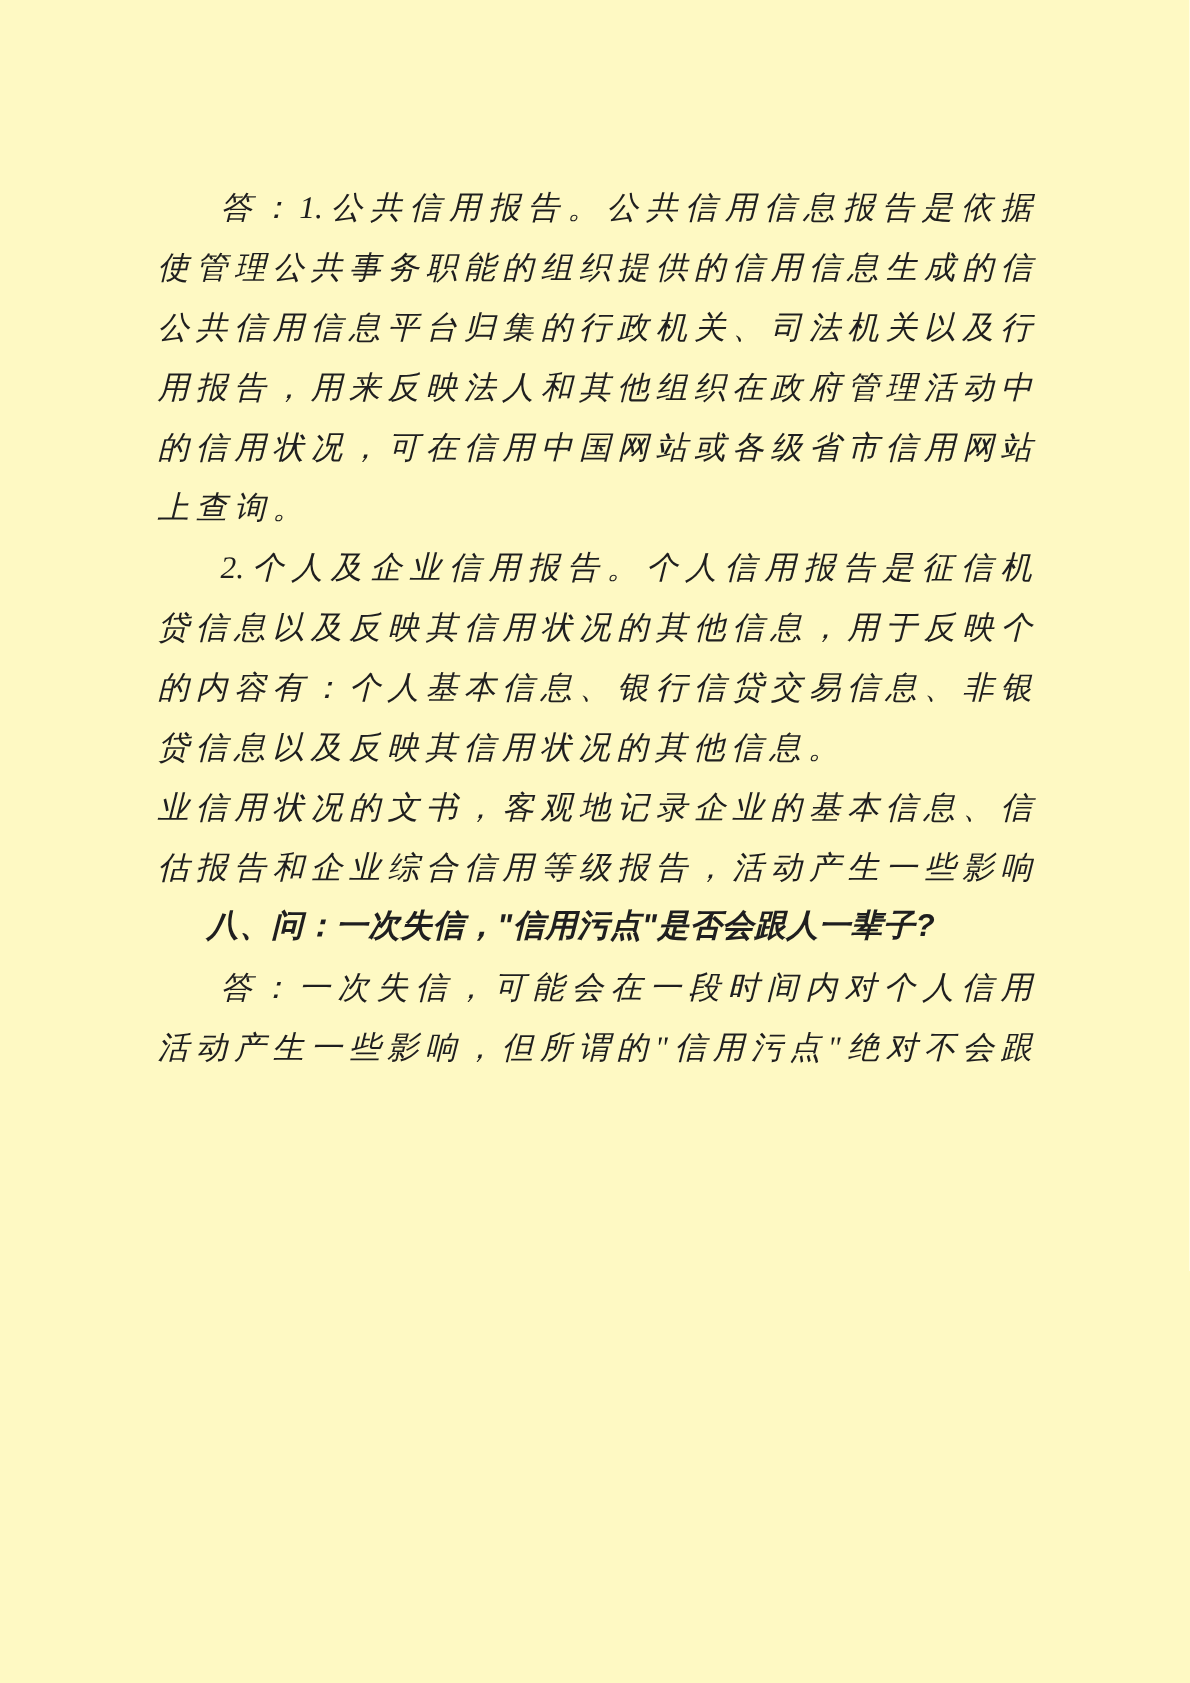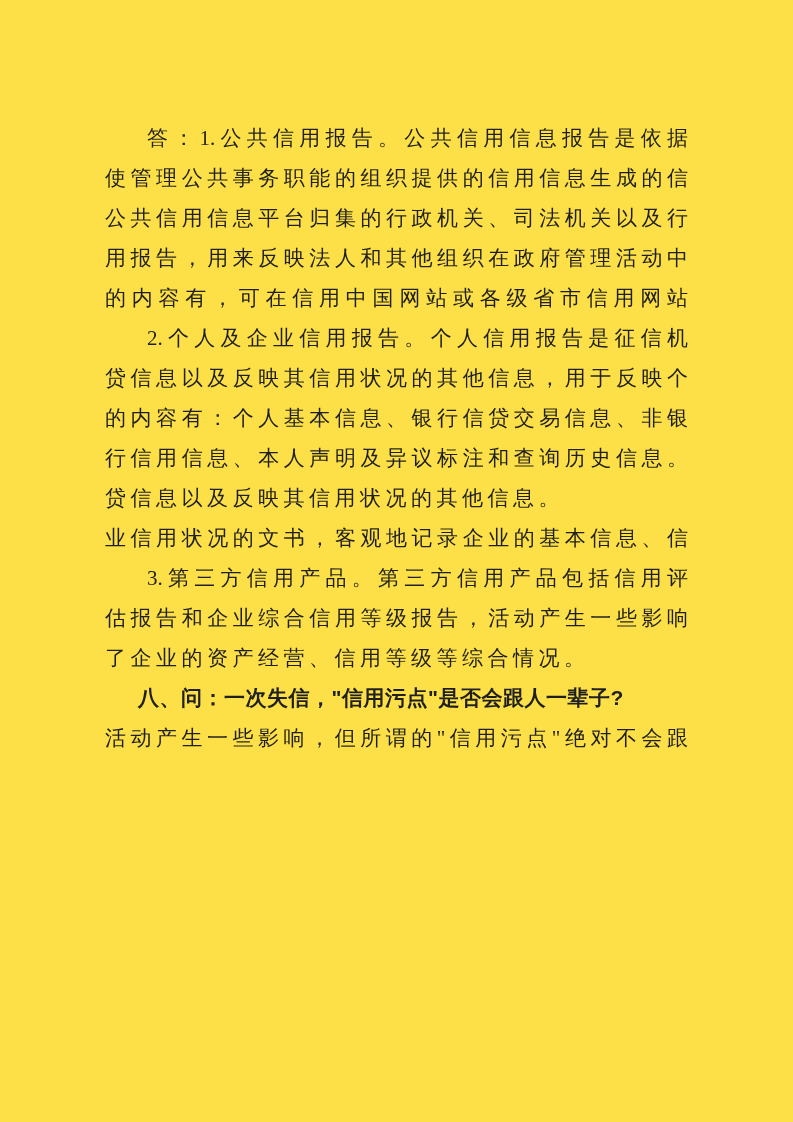--- a/index.html
+++ b/index.html
@@ -46,32 +46,31 @@
     letter-spacing: 0.5px;
     padding-left: 33px;
     white-space: nowrap;
     text-align: left;
     text-align-last: left;
   }
 </style>
 </head>
 <body>
 
-<div class="page" style="background: #fde047; color: rgb(31, 31, 31);">
+<div class="page" style="background: #fef9c3; color: rgb(31, 31, 31); font-style: italic;">
   <div class="text-block" id="text-block">
       <div class="line indent justify">答：1.公共信用报告。公共信用信息报告是依据</div>
       <div class="line justify">使管理公共事务职能的组织提供的信用信息生成的信</div>
       <div class="line justify">公共信用信息平台归集的行政机关、司法机关以及行</div>
       <div class="line justify">用报告，用来反映法人和其他组织在政府管理活动中</div>
-      <div class="line justify">的内容有，可在信用中国网站或各级省市信用网站</div>
+      <div class="line justify">的信用状况，可在信用中国网站或各级省市信用网站</div>
+      <div class="line">上查询。</div>
       <div class="line indent justify">2.个人及企业信用报告。个人信用报告是征信机</div>
       <div class="line justify">贷信息以及反映其信用状况的其他信息，用于反映个</div>
       <div class="line justify">的内容有：个人基本信息、银行信贷交易信息、非银</div>
-      <div class="line justify">行信用信息、本人声明及异议标注和查询历史信息。</div>
       <div class="line">贷信息以及反映其信用状况的其他信息。</div>
       <div class="line justify">业信用状况的文书，客观地记录企业的基本信息、信</div>
-      <div class="line indent justify">3.第三方信用产品。第三方信用产品包括信用评</div>
       <div class="line justify">估报告和企业综合信用等级报告，活动产生一些影响</div>
-      <div class="line">了企业的资产经营、信用等级等综合情况。</div>
       <div class="line heading indent">八、问：一次失信，"信用污点"是否会跟人一辈子?</div>
+      <div class="line indent justify">答：一次失信，可能会在一段时间内对个人信用</div>
       <div class="line justify">活动产生一些影响，但所谓的"信用污点"绝对不会跟</div>
     </div>
 </div>
 
 </body></html>

